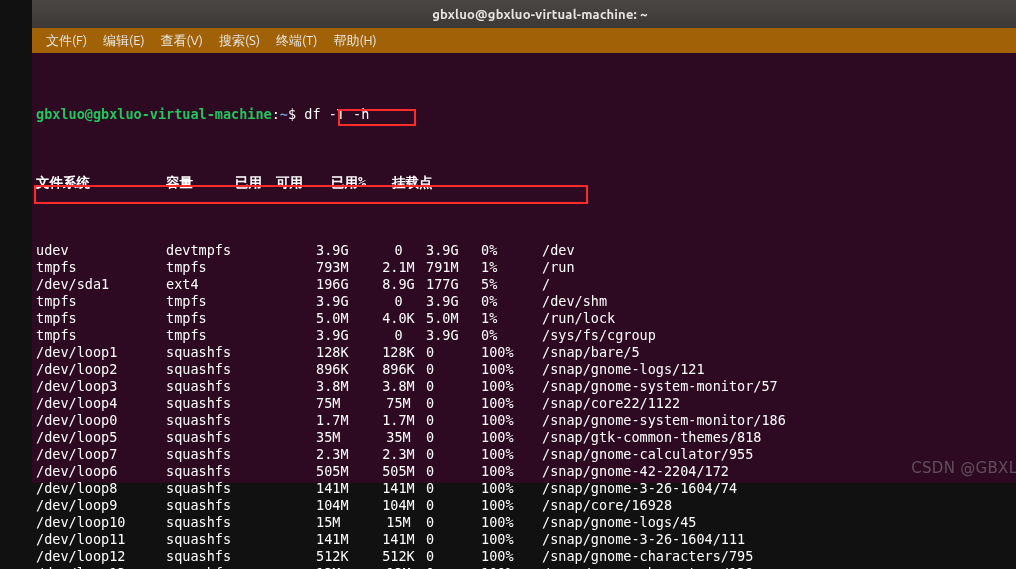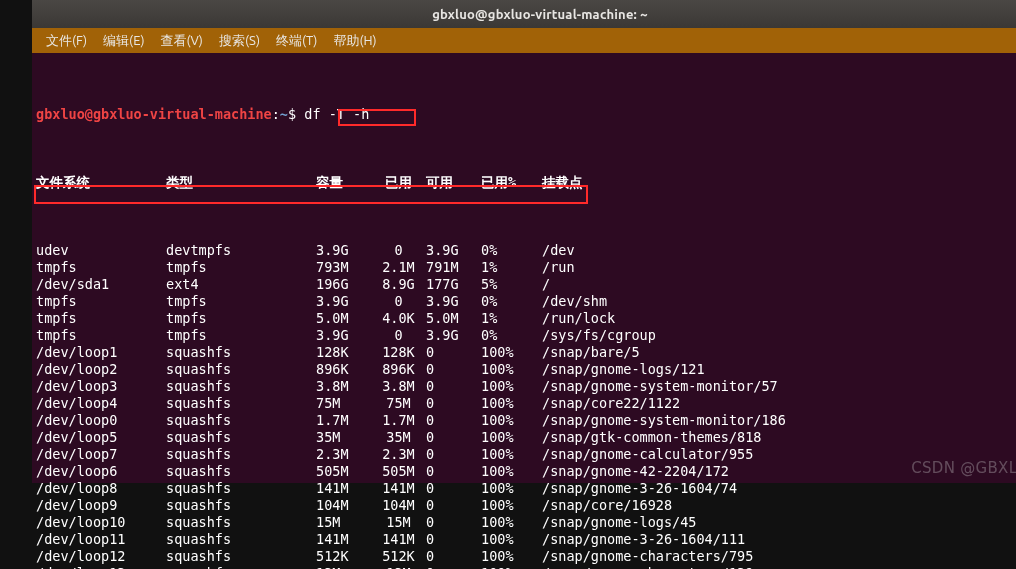--- a/index.html
+++ b/index.html
@@ -4,21 +4,21 @@
 <style>
   * { margin:0; padding:0; box-sizing:border-box; }
   html,body { width:1016px; height:569px; background:#111; font-family:"DejaVu Sans Mono","Consolas",monospace; overflow:hidden; }
   .window { width:1016px; height:483px; background:#2d0a22; position:relative;margin-left:32px; }
   .titlebar { height:28px; background:linear-gradient(#4a4744,#3b3835); display:flex; align-items:center; justify-content:center; color:#e8e6e3; font-family:"Ubuntu","DejaVu Sans",sans-serif; font-size:13px; font-weight:600; letter-spacing:.2px; }
   .menubar { height:25px; background:#a16207; display:flex; align-items:center; font-family:"Ubuntu","DejaVu Sans",sans-serif; font-size:13px; color:#e8e6e3; padding-left:6px; gap:0; }
   .menubar span { padding:0 8px; cursor:default; }
   .term { padding:2px 4px 4px 4px; font-size:13.5px; line-height:17px; color:#ffffff; white-space:pre; position:relative; }
   .row { display:flex; }
   .c-white { color:#ffffff; }
-  .c-green { color:#ef4444; font-weight:bold; }
+  .c-green { color:#22c55e; font-weight:bold; }
   .c-blue  { color:#729fcf; font-weight:bold; }
   .c-bold  { font-weight:bold; }
   
   .col-fs   { display:inline-block; width:130px; }
   .col-type { display:inline-block; width:150px; }
   .col-size { display:inline-block; width:55px; text-align:left; }
   .col-used { display:inline-block; width:55px; text-align:center; }
   .col-avail{ display:inline-block; width:55px; text-align:left; }
   .col-pct  { display:inline-block; width:55px; text-align:left; }
   .col-mt   { display:inline-block; padding-left:6px; }
@@ -41,21 +41,21 @@
     <span>查看(V)</span>
     <span>搜索(S)</span>
     <span>终端(T)</span>
     <span>帮助(H)</span>
   </div>
 
   <div class="term">
 
     <div class="row"><span class="c-green">gbxluo@gbxluo-virtual-machine</span><span class="c-white">:</span><span class="c-blue">~</span><span class="c-white">$</span><span class="c-white"> </span><span class="c-white">df -T -h</span></div>
 
-    <div class="row c-bold"><span class="col-fs">文件系统</span><span class="col-type">类型</span><span class="col-size">容量</span><span class="col-used">已用</span><span class="col-avail">可用</span><span class="col-pct">已用%</span><span class="col-mt">挂载点</span></div>
+    <div class="row c-bold"><span class="col-fs">文件系统</span><span class="col-size">容量</span><span class="col-used">已用</span><span class="col-avail">可用</span><span class="col-pct">已用%</span><span class="col-mt">挂载点</span></div>
 
     <div id="rows-container"><div class="row"><span class="col-fs">udev</span><span class="col-type">devtmpfs</span><span class="col-size">3.9G</span><span class="col-used">0</span><span class="col-avail">3.9G</span><span class="col-pct">0%</span><span class="col-mt">/dev</span></div><div class="row"><span class="col-fs">tmpfs</span><span class="col-type">tmpfs</span><span class="col-size">793M</span><span class="col-used">2.1M</span><span class="col-avail">791M</span><span class="col-pct">1%</span><span class="col-mt">/run</span></div><div class="row"><span class="col-fs">/dev/sda1</span><span class="col-type">ext4</span><span class="col-size">196G</span><span class="col-used">8.9G</span><span class="col-avail">177G</span><span class="col-pct">5%</span><span class="col-mt">/</span></div><div class="row"><span class="col-fs">tmpfs</span><span class="col-type">tmpfs</span><span class="col-size">3.9G</span><span class="col-used">0</span><span class="col-avail">3.9G</span><span class="col-pct">0%</span><span class="col-mt">/dev/shm</span></div><div class="row"><span class="col-fs">tmpfs</span><span class="col-type">tmpfs</span><span class="col-size">5.0M</span><span class="col-used">4.0K</span><span class="col-avail">5.0M</span><span class="col-pct">1%</span><span class="col-mt">/run/lock</span></div><div class="row"><span class="col-fs">tmpfs</span><span class="col-type">tmpfs</span><span class="col-size">3.9G</span><span class="col-used">0</span><span class="col-avail">3.9G</span><span class="col-pct">0%</span><span class="col-mt">/sys/fs/cgroup</span></div><div class="row"><span class="col-fs">/dev/loop1</span><span class="col-type">squashfs</span><span class="col-size">128K</span><span class="col-used">128K</span><span class="col-avail">0</span><span class="col-pct">100%</span><span class="col-mt">/snap/bare/5</span></div><div class="row"><span class="col-fs">/dev/loop2</span><span class="col-type">squashfs</span><span class="col-size">896K</span><span class="col-used">896K</span><span class="col-avail">0</span><span class="col-pct">100%</span><span class="col-mt">/snap/gnome-logs/121</span></div><div class="row"><span class="col-fs">/dev/loop3</span><span class="col-type">squashfs</span><span class="col-size">3.8M</span><span class="col-used">3.8M</span><span class="col-avail">0</span><span class="col-pct">100%</span><span class="col-mt">/snap/gnome-system-monitor/57</span></div><div class="row"><span class="col-fs">/dev/loop4</span><span class="col-type">squashfs</span><span class="col-size">75M</span><span class="col-used">75M</span><span class="col-avail">0</span><span class="col-pct">100%</span><span class="col-mt">/snap/core22/1122</span></div><div class="row"><span class="col-fs">/dev/loop0</span><span class="col-type">squashfs</span><span class="col-size">1.7M</span><span class="col-used">1.7M</span><span class="col-avail">0</span><span class="col-pct">100%</span><span class="col-mt">/snap/gnome-system-monitor/186</span></div><div class="row"><span class="col-fs">/dev/loop5</span><span class="col-type">squashfs</span><span class="col-size">35M</span><span class="col-used">35M</span><span class="col-avail">0</span><span class="col-pct">100%</span><span class="col-mt">/snap/gtk-common-themes/818</span></div><div class="row"><span class="col-fs">/dev/loop7</span><span class="col-type">squashfs</span><span class="col-size">2.3M</span><span class="col-used">2.3M</span><span class="col-avail">0</span><span class="col-pct">100%</span><span class="col-mt">/snap/gnome-calculator/955</span></div><div class="row"><span class="col-fs">/dev/loop6</span><span class="col-type">squashfs</span><span class="col-size">505M</span><span class="col-used">505M</span><span class="col-avail">0</span><span class="col-pct">100%</span><span class="col-mt">/snap/gnome-42-2204/172</span></div><div class="row"><span class="col-fs">/dev/loop8</span><span class="col-type">squashfs</span><span class="col-size">141M</span><span class="col-used">141M</span><span class="col-avail">0</span><span class="col-pct">100%</span><span class="col-mt">/snap/gnome-3-26-1604/74</span></div><div class="row"><span class="col-fs">/dev/loop9</span><span class="col-type">squashfs</span><span class="col-size">104M</span><span class="col-used">104M</span><span class="col-avail">0</span><span class="col-pct">100%</span><span class="col-mt">/snap/core/16928</span></div><div class="row"><span class="col-fs">/dev/loop10</span><span class="col-type">squashfs</span><span class="col-size">15M</span><span class="col-used">15M</span><span class="col-avail">0</span><span class="col-pct">100%</span><span class="col-mt">/snap/gnome-logs/45</span></div><div class="row"><span class="col-fs">/dev/loop11</span><span class="col-type">squashfs</span><span class="col-size">141M</span><span class="col-used">141M</span><span class="col-avail">0</span><span class="col-pct">100%</span><span class="col-mt">/snap/gnome-3-26-1604/111</span></div><div class="row"><span class="col-fs">/dev/loop12</span><span class="col-type">squashfs</span><span class="col-size">512K</span><span class="col-used">512K</span><span class="col-avail">0</span><span class="col-pct">100%</span><span class="col-mt">/snap/gnome-characters/795</span></div><div class="row"><span class="col-fs">/dev/loop13</span><span class="col-type">squashfs</span><span class="col-size">13M</span><span class="col-used">13M</span><span class="col-avail">0</span><span class="col-pct">100%</span><span class="col-mt">/snap/gnome-characters/139</span></div></div>
 
     
 
     <div class="hl-box-cmd" style="left:306px;top:56px;width:78px;height:17px;"></div>
     <div class="hl-box-row" style="left:2px;top:132px;width:554px;height:19px;"></div>
 
   </div>
 

